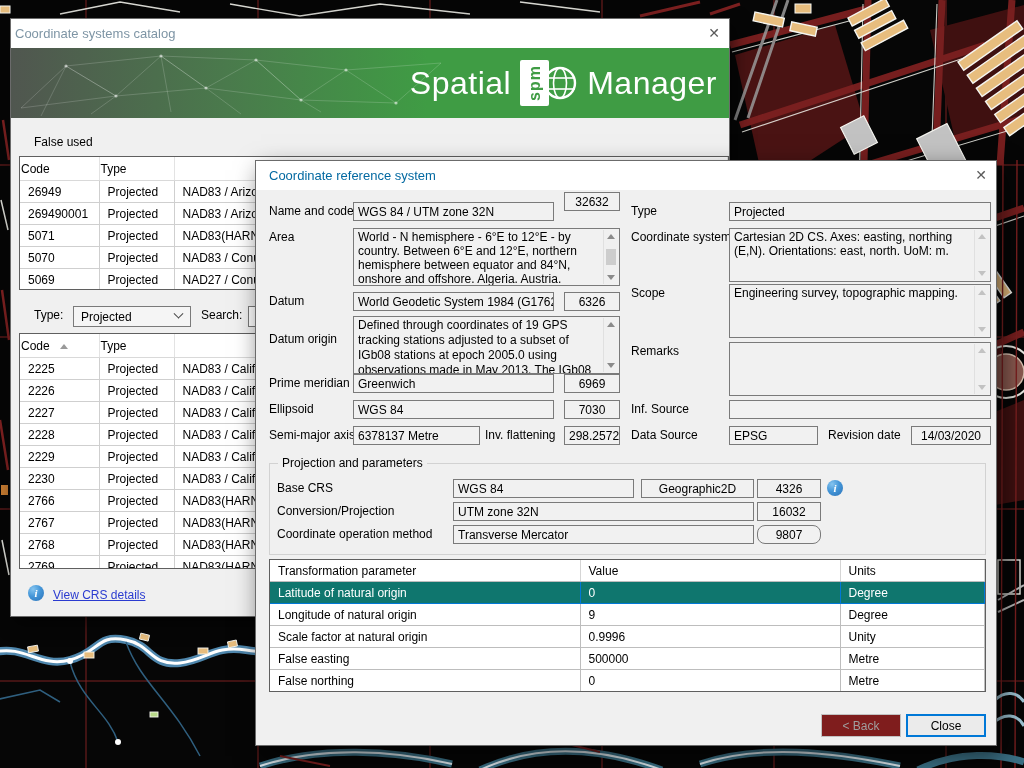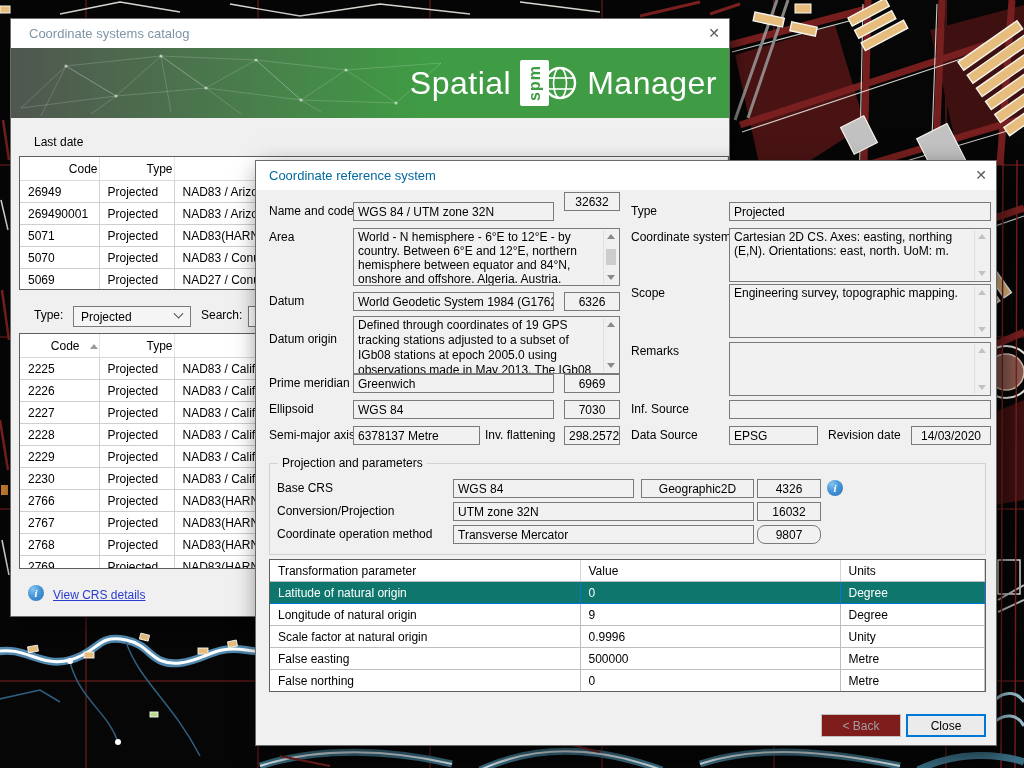--- a/index.html
+++ b/index.html
@@ -4,40 +4,40 @@
 <style>
   html,body{margin:0;padding:0;}
   body{width:1024px;height:768px;overflow:hidden;position:relative;background:#060606;
        font-family:"Liberation Sans",sans-serif;cursor:default;}
   #bg{position:absolute;left:0;top:0;z-index:0;}
   .win{position:absolute;background:#f0f0f0;border:1px solid #6b6b6b;box-sizing:border-box;}
   #catalog{left:10px;top:18px;width:720px;height:599px;z-index:2;box-shadow:4px 6px 16px rgba(0,0,0,.55);}
   #crsdlg{left:255px;top:160px;width:742px;height:586px;z-index:3;box-shadow:6px 10px 24px rgba(0,0,0,.6);}
   .titlebar{position:absolute;left:0;top:0;right:0;height:29px;background:#ffffff;display:flex;align-items:center;box-sizing:border-box;}
   .titlebar .ttl{font-size:13px;}
-  #catalog .titlebar{padding-left:18px;}
+  #catalog .titlebar{padding-left:4px;}
   #crsdlg .titlebar{padding-left:13px;}
   #catalog .ttl{color:#7e95a5;}
   #crsdlg .ttl{color:#0369a1;}
   .closex{margin-left:auto;width:30px;text-align:center;color:#5a5a5a;font-size:14px;line-height:29px;}
   
   .banner{position:absolute;left:0;top:29px;right:0;height:70px;overflow:hidden;
           background:linear-gradient(90deg,#50564f 0%,#4a7a4c 30%,#3f9c44 58%,#3f9c44 100%);}
   .banner svg{position:absolute;left:0;top:0;}
   .brand{position:absolute;right:12px;top:0;height:70px;display:flex;align-items:center;gap:9px;color:#fff;font-size:32px;letter-spacing:.5px;}
   .logo{position:relative;width:58px;height:52px;}
   .logo .box{position:absolute;left:0;top:3px;width:29px;height:46px;background:#fff;border-radius:2px;}
   .logo .spm{position:absolute;left:-8px;top:17px;width:46px;text-align:center;color:#3f9c44;
              font-size:16px;font-weight:bold;transform:rotate(-90deg);letter-spacing:1px;}
   .logo svg{position:absolute;left:22px;top:6px;}
   
   .lab{position:absolute;font-size:12px;line-height:19px;white-space:nowrap;color:#000;}
   .tscroll{position:absolute;overflow:hidden;background:#fff;border:1px solid #5f5f5f;box-sizing:border-box;}
   table.grid{border-collapse:collapse;table-layout:fixed;width:100%;background:#fff;}
-  table.grid th{font-weight:normal;font-size:12px;color:#000;height:21px;text-align:right;
+  table.grid th{font-weight:normal;font-size:12px;color:#000;height:21px;text-align:left;
                 border-bottom:1px solid #d9d9d9;border-right:1px solid #e3e3e3;overflow:hidden;white-space:nowrap;}
   table.grid td{font-size:12px;color:#000;height:21px;border-bottom:1px solid #cfcfcf;border-right:1px solid #cfcfcf;
                 padding:0 0 0 8px;overflow:hidden;white-space:nowrap;}
   .sortup{display:inline-block;width:0;height:0;border-left:4px solid transparent;border-right:4px solid transparent;
           border-bottom:5px solid #9a9a9a;margin-left:10px;vertical-align:middle;}
   .combo{position:absolute;box-sizing:border-box;background:#f5f5f5;border:1px solid #7a7a7a;font-size:12px;
          display:flex;align-items:center;padding-left:7px;color:#000;}
   .chev{margin-left:auto;margin-right:8px;width:6px;height:6px;border-right:1.4px solid #444;border-bottom:1.4px solid #444;
         transform:rotate(45deg) translate(-2px,-2px);}
   .tinput{position:absolute;box-sizing:border-box;background:#fff;border:1px solid #7a7a7a;font-size:12px;padding:0 4px;}
@@ -240,21 +240,21 @@
           <ellipse cx="18" cy="20" rx="6.5" ry="15" fill="none" stroke="#fff" stroke-width="1.6"></ellipse>
           <line x1="3" y1="15" x2="33" y2="15" stroke="#fff" stroke-width="1.6"></line>
           <line x1="3" y1="26" x2="33" y2="26" stroke="#fff" stroke-width="1.6"></line>
         </svg>
         <span class="spm">spm</span>
       </span>
       <span>Manager</span>
     </div>
   </div>
 
-  <div class="lab" style="left:23px;top:114px;">Last date</div>
+  <div class="lab" style="left:23px;top:114px;">False used</div>
 
   <div class="tscroll" style="left:8px;top:137px;width:710px;height:134px;">
     <table class="grid">
       <colgroup>
           <col style="width:79px;">
           <col style="width:75px;">
           <col>
         </colgroup>
       <thead>
         <tr>

